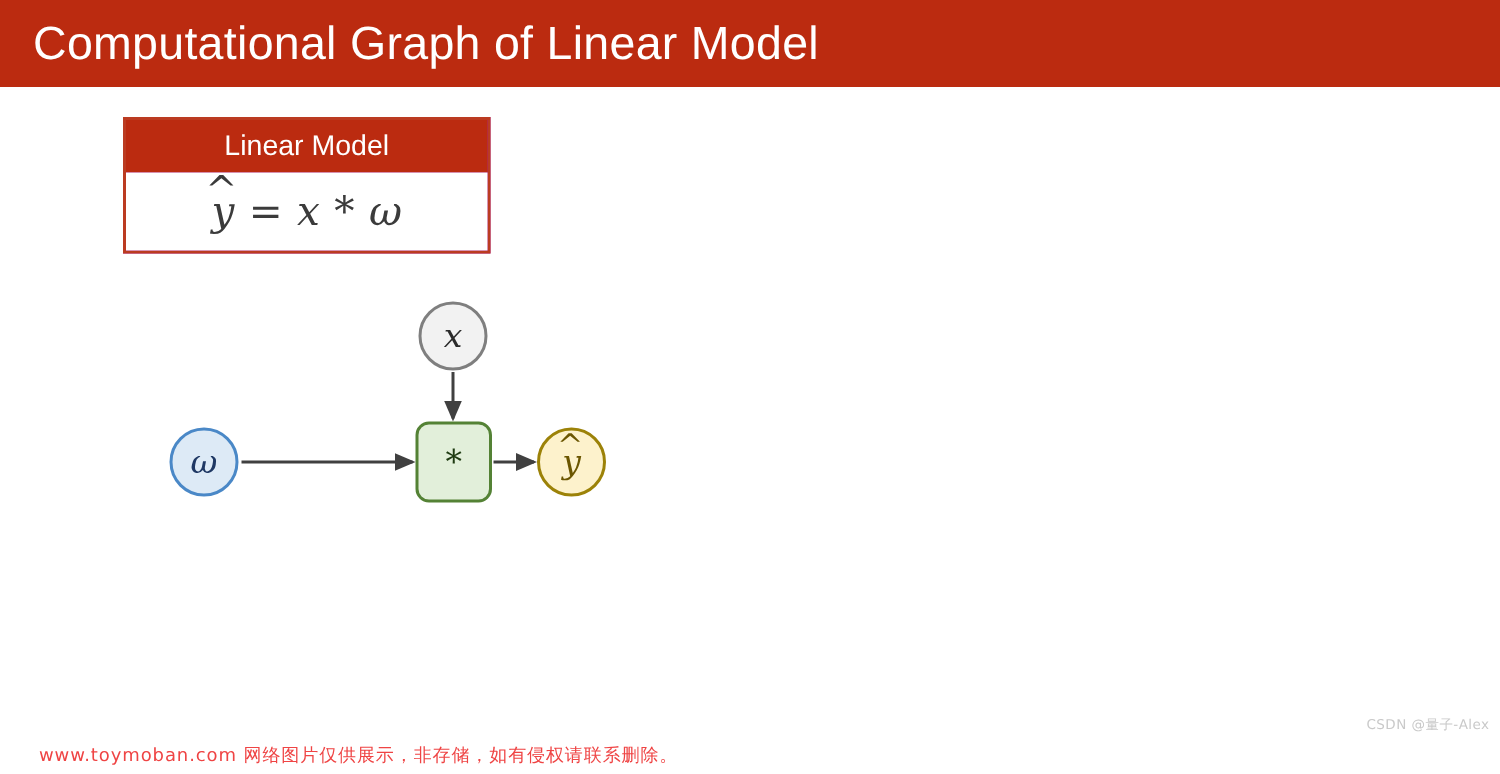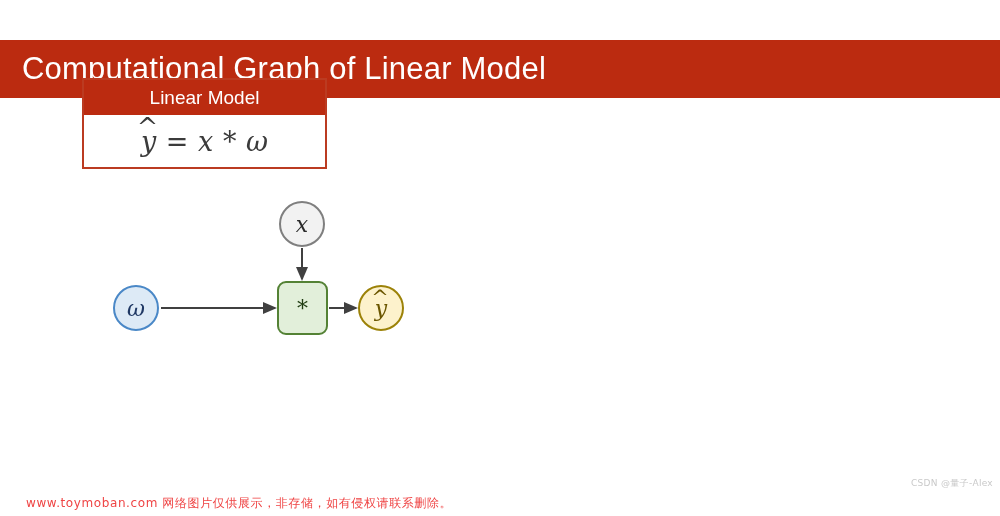--- a/index.html
+++ b/index.html
@@ -17,21 +17,20 @@
   }
 
   
   #slide-header {
     position: absolute;
     left: 0;
     top: 0;
     width: 1000px;
     height: 58px;
     background: #bb2b10;
-    margin-top: 40px;
   }
   #slide-title {
     position: absolute;
     left: 22px;
     top: 50%;
     transform: translateY(-50%);
     color: #ffffff;
     font-size: 31px;
     font-weight: 400;
     letter-spacing: 0.2px;

